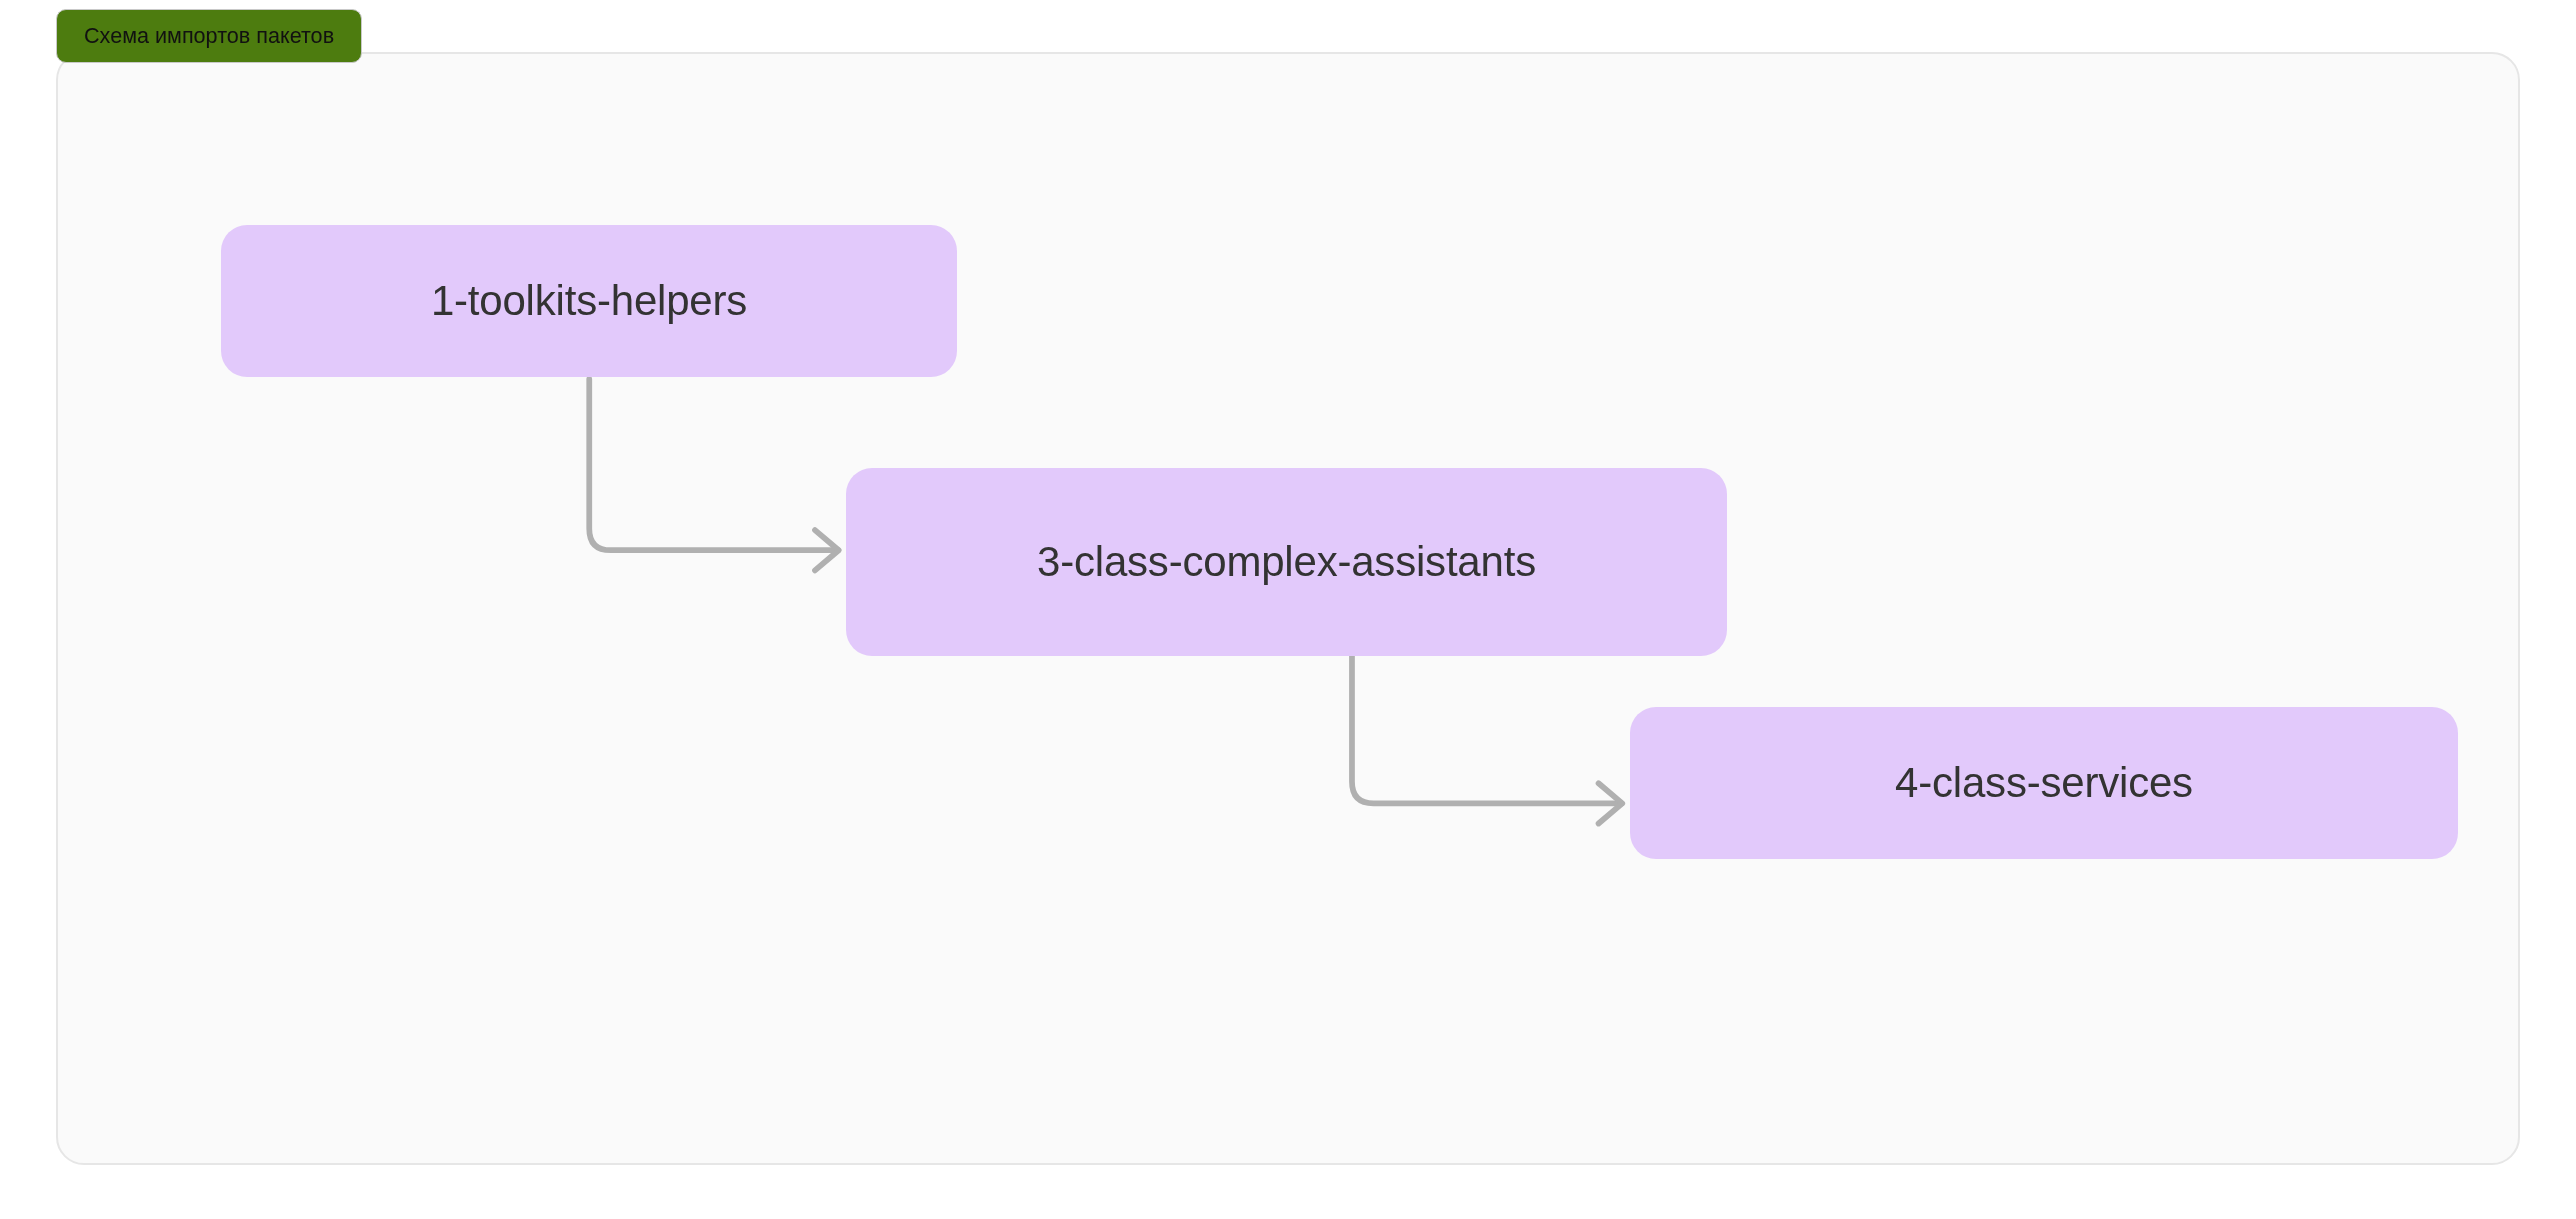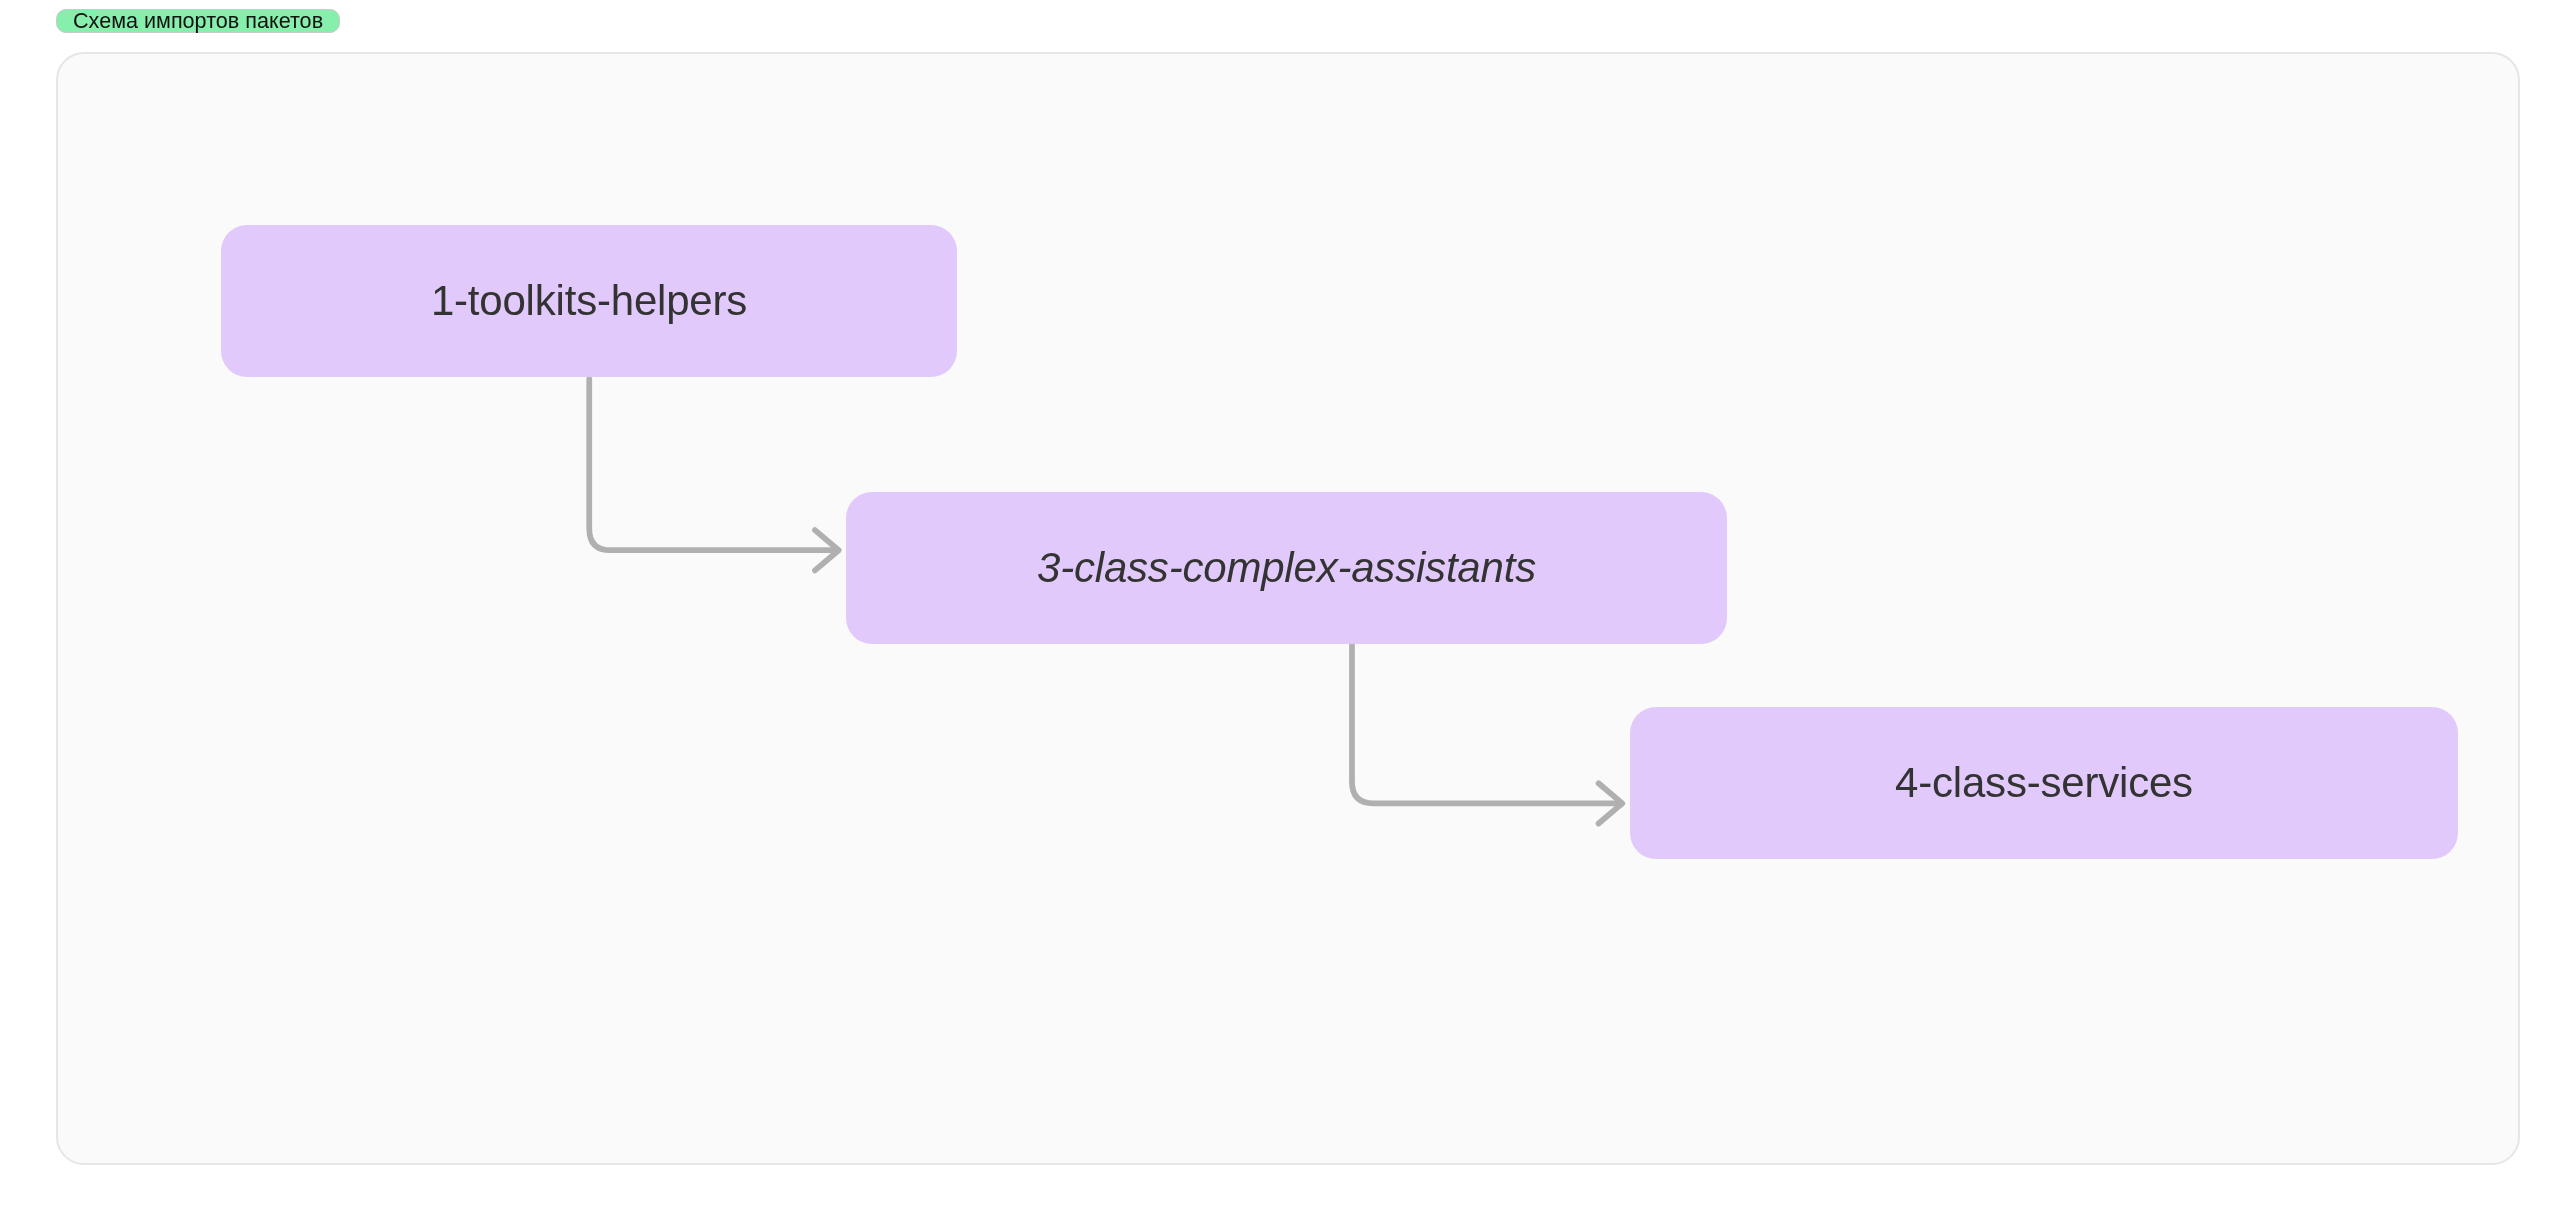--- a/index.html
+++ b/index.html
@@ -21,25 +21,25 @@
     width: 2576px;
     height: 1219px;
     background: #ffffff;
   }
 
   
   .diagram-tab {
     position: absolute;
     left: 56px;
     top: 8.6px;
-    height: 24px;
+    height: 54px;
     display: flex;
     align-items: center;
-    padding: 0 16px;
-    background: #86efac;
+    padding: 0 27px;
+    background: #4d7c0f;
     border: 1.4px solid #c9c9c9;
     border-radius: 10px;
     box-sizing: border-box;
     z-index: 5;
   }
   .diagram-tab-label {
     font-size: 21.6px;
     line-height: 1;
     color: #111111;
     white-space: nowrap;
@@ -81,21 +81,21 @@
   }
   .node-label {
     font-size: 42px;
     line-height: 1;
     color: #333333;
     white-space: nowrap;
     letter-spacing: -0.2px;
   }
 
   .node-n1 { left: 163px; top: 171px; width: 736px; height: 152px; }
-  .node-n3 { left: 788px; top: 438px; width: 881px; height: 152px; font-style: italic; }
+  .node-n3 { left: 788px; top: 414px; width: 881px; height: 188px; }
   .node-n4 { left: 1572px; top: 653px; width: 828px; height: 152px; }
 </style>
 </head>
 <body>
 
 <div class="app">
 
   <div class="diagram-tab">
     <span class="diagram-tab-label">Схема импортов пакетов</span>
   </div>

